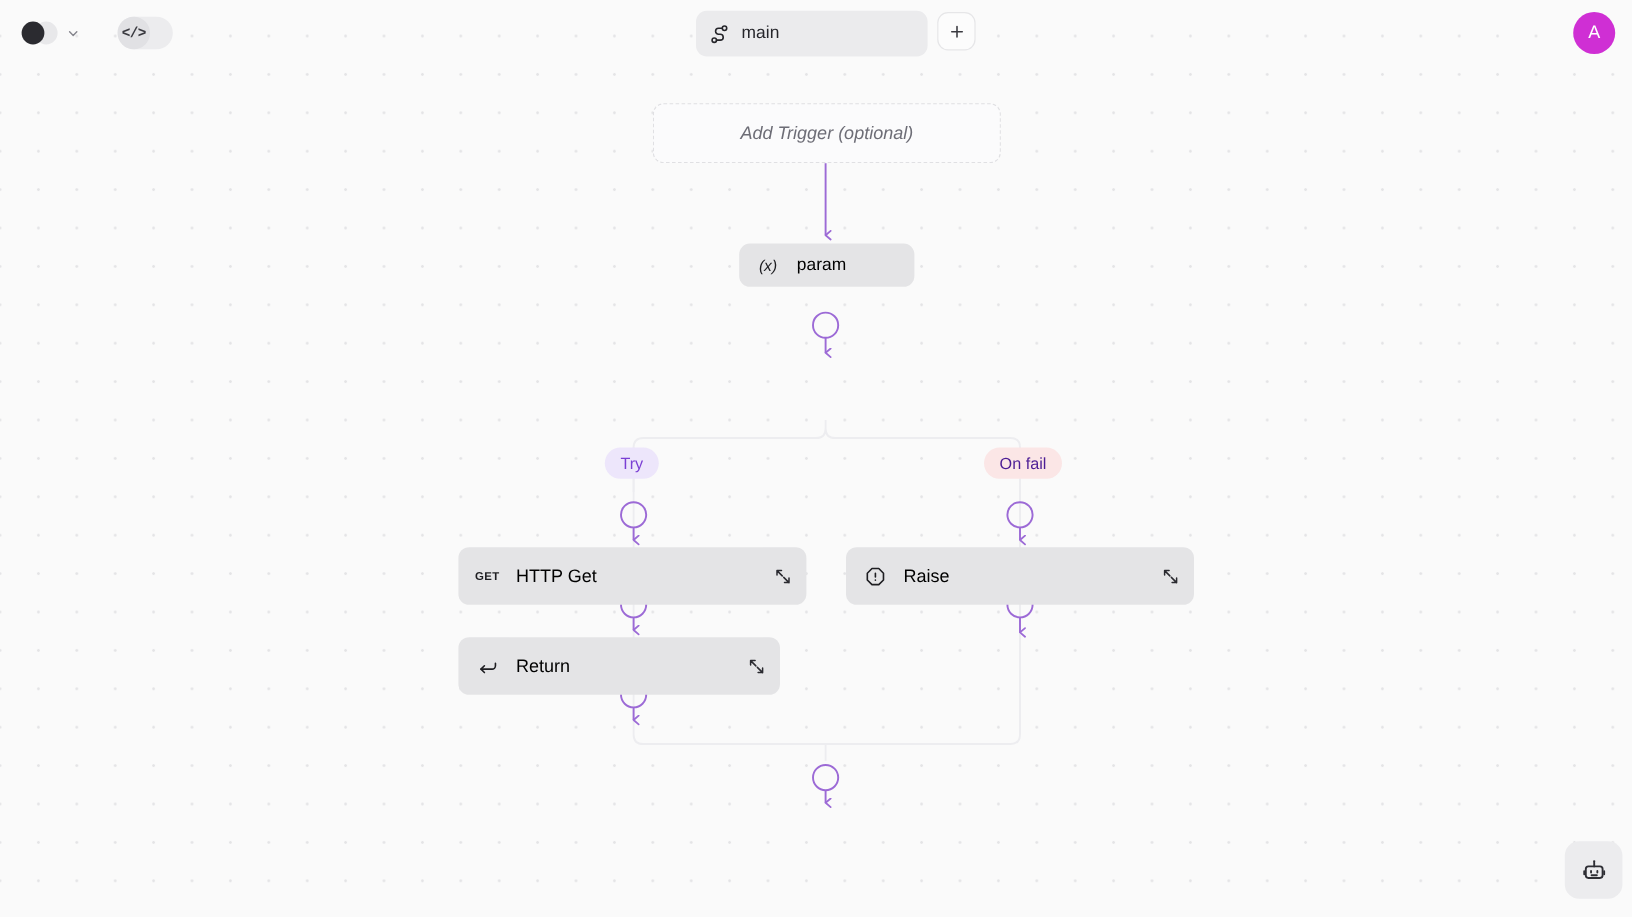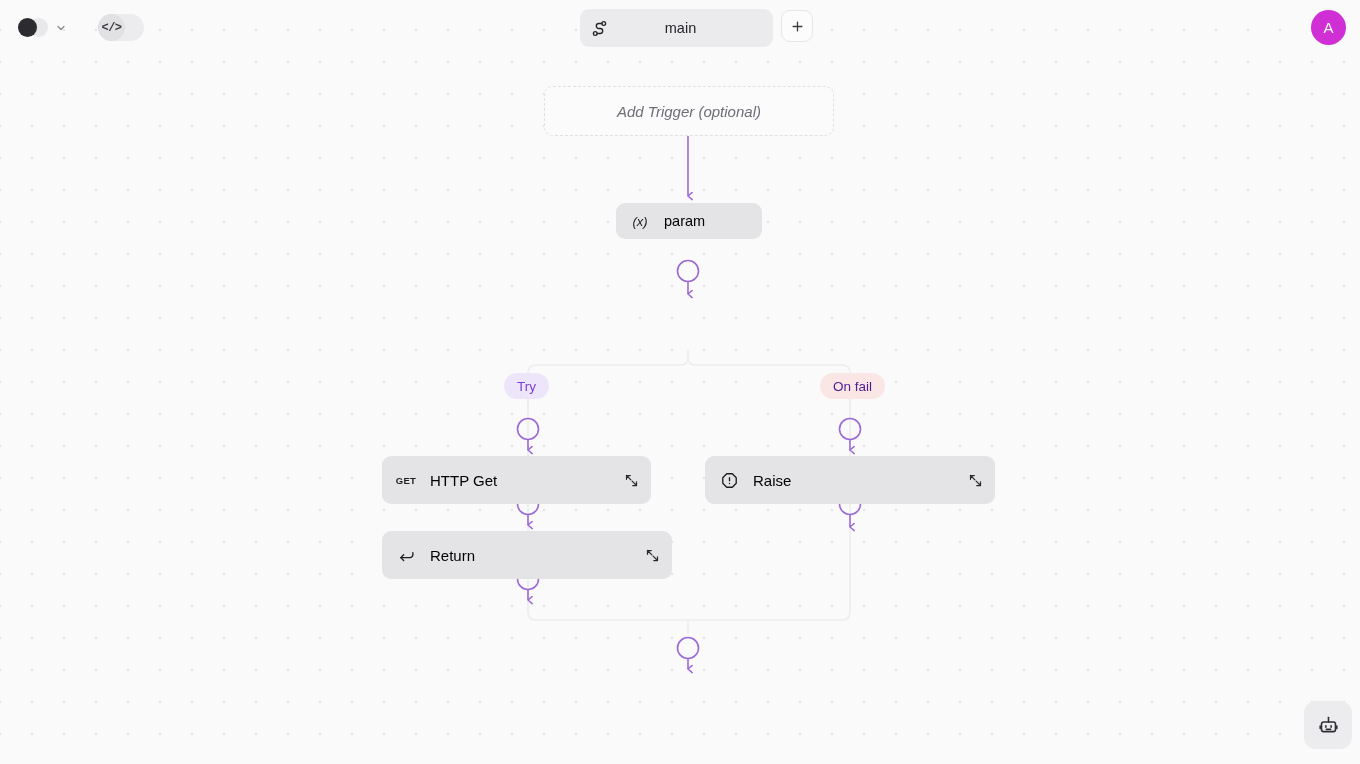--- a/index.html
+++ b/index.html
@@ -99,21 +99,20 @@
   }
   .flow-pill .fp-icon {
     width: 38px;
     display: flex;
     align-items: center;
     justify-content: center;
     color: #25252a;
   }
   .flow-pill .fp-label {
     flex: 1;
-    text-align: center;
     font-size: 14.5px;
     color: #25252a;
     padding-right: 30px;
   }
 
   .add-flow-btn {
     position: absolute;
     left: 781px; top: 10px;
     width: 32px; height: 32px;
     border-radius: 9px;
@@ -285,21 +284,21 @@
     </div>
 
 
     <div class="branch-badge try" style="left:504px; top:373px;">
       <span>Try</span>
     </div>
     <div class="branch-badge fail" style="left:820px; top:373px;">
       <span>On fail</span>
     </div>
 
-    <div class="node" style="left:382px; top:456px; width:269px; height:48px;">
+    <div class="node" style="left:382px; top:456px; width:290px; height:48px;">
       <span class="n-icon">
         <span class="get-glyph">GET</span>
       </span>
       <span class="n-label">HTTP Get</span>
       <span class="n-expand">
         <svg width="15" height="15" viewBox="0 0 24 24" fill="none" stroke="currentColor" stroke-width="2" stroke-linecap="round" stroke-linejoin="round">
           <path d="M4 10V4h6M20 14v6h-6M4 4l7 7M20 20l-7-7"></path>
         </svg>
       </span>
     </div>
@@ -312,21 +311,21 @@
         </svg>
       </span>
       <span class="n-label">Raise</span>
       <span class="n-expand">
         <svg width="15" height="15" viewBox="0 0 24 24" fill="none" stroke="currentColor" stroke-width="2" stroke-linecap="round" stroke-linejoin="round">
           <path d="M4 10V4h6M20 14v6h-6M4 4l7 7M20 20l-7-7"></path>
         </svg>
       </span>
     </div>
 
-    <div class="node" style="left:382px; top:531px; width:290px; height:48px;">
+    <div class="node" style="left:382px; top:531px; width:268px; height:48px;">
       <span class="n-icon">
         <svg width="17" height="17" viewBox="0 0 24 24" fill="none" stroke="currentColor" stroke-width="1.9" stroke-linecap="round" stroke-linejoin="round">
           <path d="M21 8v3a4 4 0 0 1-4 4H4"></path>
           <path d="M8 11l-4 4 4 4"></path>
         </svg>
       </span>
       <span class="n-label">Return</span>
       <span class="n-expand">
         <svg width="15" height="15" viewBox="0 0 24 24" fill="none" stroke="currentColor" stroke-width="2" stroke-linecap="round" stroke-linejoin="round">
           <path d="M4 10V4h6M20 14v6h-6M4 4l7 7M20 20l-7-7"></path>

